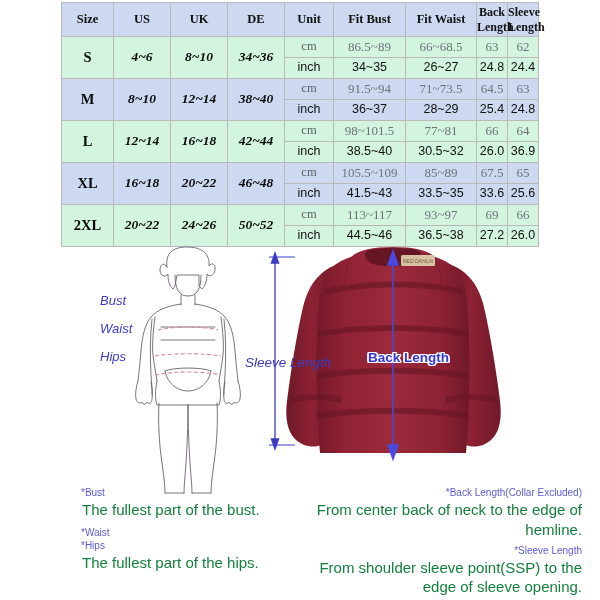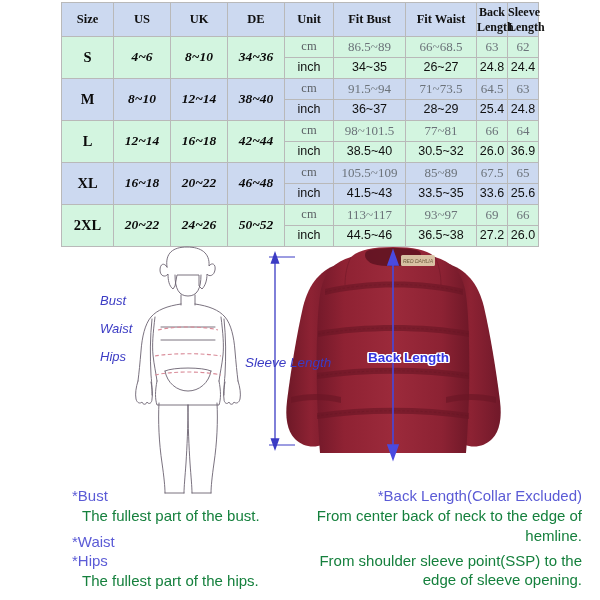--- a/index.html
+++ b/index.html
@@ -144,23 +144,23 @@
     top: 487px;
     width: 600px;
     height: 113px;
   }
   .note-col { position: absolute; top: 0; }
   #note-col-left  { left: 72px;  width: 210px; }
   #note-col-right { left: 282px; width: 300px; text-align: right; }
 
   .note-term {
     font-family: "Liberation Sans", sans-serif;
-    font-size: 15px;
+    font-size: 10px;
     color: #5b5bd6;
-    margin: 0 0 2px 0;
+    margin: 0 0 2px 9px;
     white-space: nowrap;
   }
   .note-desc {
     font-family: "Liberation Sans", sans-serif;
     font-size: 15px;
     color: #15803d;
     margin: 0 0 7px 10px;
     line-height: 1.32;
   }
   #note-col-right .note-term { color: #5b5bd6; }
@@ -430,15 +430,16 @@
   <div class="note-col" id="note-col-left">
     <p class="note-term">*Bust</p>
     <p class="note-desc">The fullest part of the bust.</p>
     <p class="note-term">*Waist</p>
     <p class="note-term">*Hips</p>
     <p class="note-desc">The fullest part of the hips.</p>
   </div>
   <div class="note-col" id="note-col-right">
     <p class="note-term">*Back Length(Collar Excluded)</p>
     <p class="note-desc">From center back of neck to the edge of hemline.</p>
+    <p class="note-term">*Sleeve Length</p>
     <p class="note-desc">From shoulder sleeve point(SSP) to the edge of sleeve opening.</p>
   </div>
 </div>
 
 </body></html>

